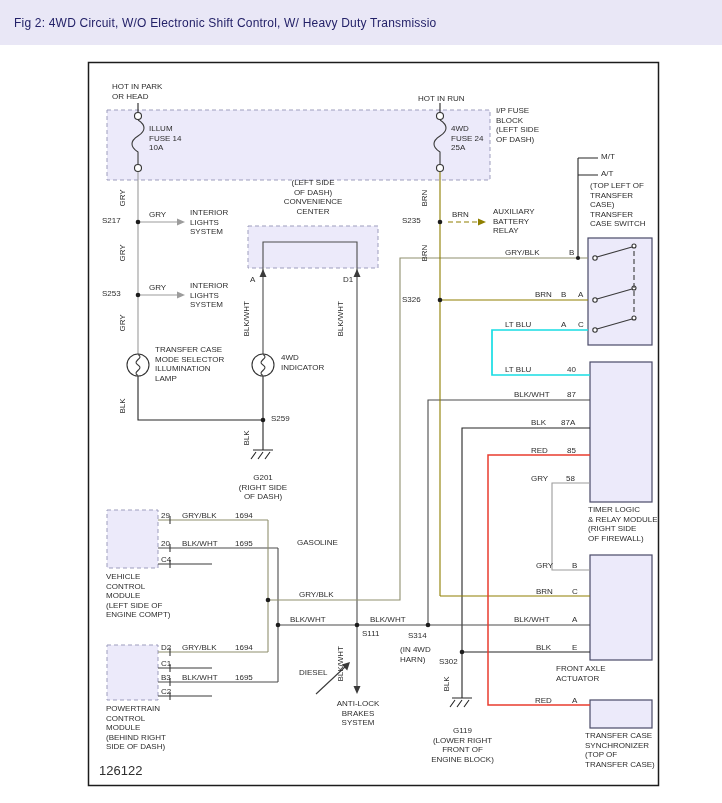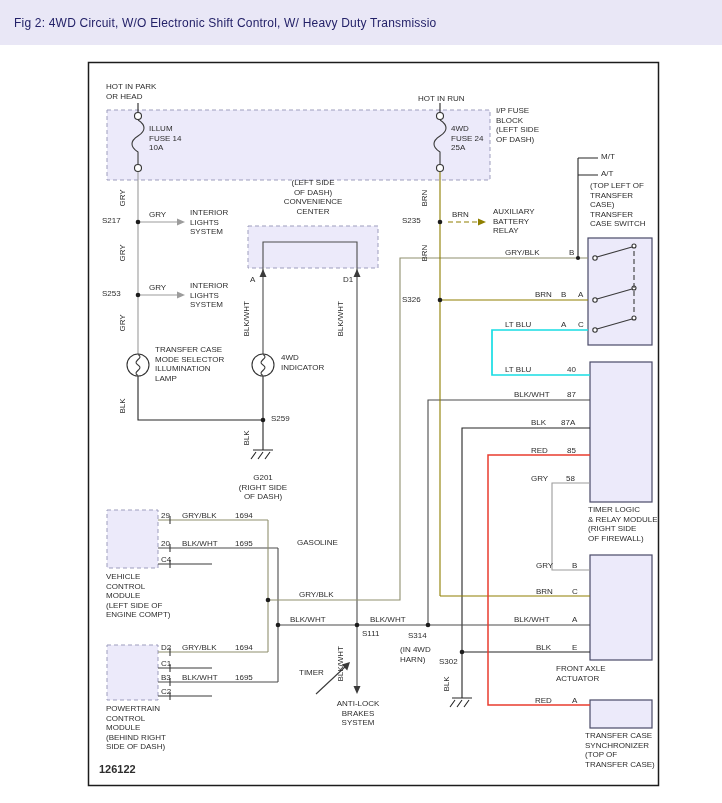--- a/index.html
+++ b/index.html
@@ -4,21 +4,21 @@
 <style>
   *{margin:0;padding:0;box-sizing:border-box}
   html,body{width:722px;height:803px;background:#fff;font-family:"Liberation Sans",sans-serif;position:relative;overflow:hidden}
   #titlebar{position:absolute;left:0;top:0;width:722px;height:45px;background:var(--titlebar,#e9e7f6);display:flex;align-items:center;padding-left:14px}
   #titlebar .t{font-size:12px;color:var(--title-ink,#232168);letter-spacing:.2px;white-space:nowrap}
   #stage{position:absolute;left:0;top:0;width:722px;height:803px}
   svg{position:absolute;left:0;top:0}
   .lbl{position:absolute;font-size:8px;line-height:1.2;color:#2d2d2d;white-space:pre-line}
   .v{transform:rotate(-90deg);transform-origin:0 100%;white-space:nowrap}
   .ctr{text-align:center}
-  .ref{font-weight:bold;font-size:11px}
+  .ref{font-weight:normal;font-size:13px}
   .border{fill:none;stroke:#1c1c1c;stroke-width:1.5}
   .ln{stroke:#3a3a3a;stroke-width:1.1;fill:none}
   .w-gry{stroke:var(--gry,#9c9c9c)}
   .w-brn{stroke:var(--brn,#8f7f00)}
   .w-blu{stroke:var(--ltblu,#18dde4);stroke-width:1.7}
   .w-red{stroke:var(--red,#e93c2f);stroke-width:1.5}
   .w-bw{stroke:var(--blkwht,#4c4c4c)}
   .w-blk{stroke:var(--blk,#262626)}
   .w-gb{stroke:var(--gryblk,#90906f)}
   .dash{stroke-dasharray:5 3}
@@ -159,21 +159,21 @@
     <polygon class="ah ah-gry" points="185,222 177,218.5 177,225.5"></polygon>
     <polygon class="ah ah-gry" points="185,295 177,291.5 177,298.5"></polygon>
     <polygon class="ah ah-brn" points="486,222 478,218.5 478,225.5"></polygon>
     <polygon class="ah" points="263,269 259.5,277 266.5,277"></polygon>
     <polygon class="ah" points="357,269 353.5,277 360.5,277"></polygon>
     <polygon class="ah" points="357,694 353.5,686 360.5,686"></polygon>
     <polygon class="ah" points="350,662 341.8,664.6 347.2,670.4"></polygon>
   </g>
 </svg>
 
-<div class="lbl" style="left:106px;top:82px">HOT IN PARK
+<div class="lbl" style="left:112px;top:82px">HOT IN PARK
 OR HEAD</div>
 <div class="lbl" style="left:418px;top:94px">HOT IN RUN</div>
 <div class="lbl" style="left:496px;top:106px">I/P FUSE
 BLOCK
 (LEFT SIDE
 OF DASH)</div>
 <div class="lbl" style="left:149px;top:124px">ILLUM
 FUSE 14
 10A</div>
 <div class="lbl" style="left:451px;top:124px">4WD
@@ -234,24 +234,28 @@
 CONTROL
 MODULE
 (LEFT SIDE OF
 ENGINE COMPT)</div>
 <div class="lbl" style="left:106px;top:704px">POWERTRAIN
 CONTROL
 MODULE
 (BEHIND RIGHT
 SIDE OF DASH)</div>
 <div class="lbl" style="left:297px;top:538px">GASOLINE</div>
-<div class="lbl" style="left:299px;top:668px">TIMER</div>
+<div class="lbl" style="left:299px;top:668px">DIESEL</div>
 <div class="lbl ctr" style="left:329px;top:699px;width:58px">ANTI-LOCK
 BRAKES
 SYSTEM</div>
+<div class="lbl ctr" style="left:425px;top:726px;width:75px">G119
+(LOWER RIGHT
+FRONT OF
+ENGINE BLOCK)</div>
 <div class="lbl ref" style="left:99px;top:763px">126122</div>
 
 <div class="lbl" style="left:149px;top:210px">GRY</div>
 <div class="lbl" style="left:149px;top:283px">GRY</div>
 <div class="lbl" style="left:452px;top:210px">BRN</div>
 <div class="lbl" style="left:505px;top:248px">GRY/BLK</div>
 <div class="lbl" style="left:569px;top:248px">B</div>
 <div class="lbl" style="left:535px;top:290px">BRN</div>
 <div class="lbl" style="left:561px;top:290px">B</div>
 <div class="lbl" style="left:578px;top:290px">A</div>

